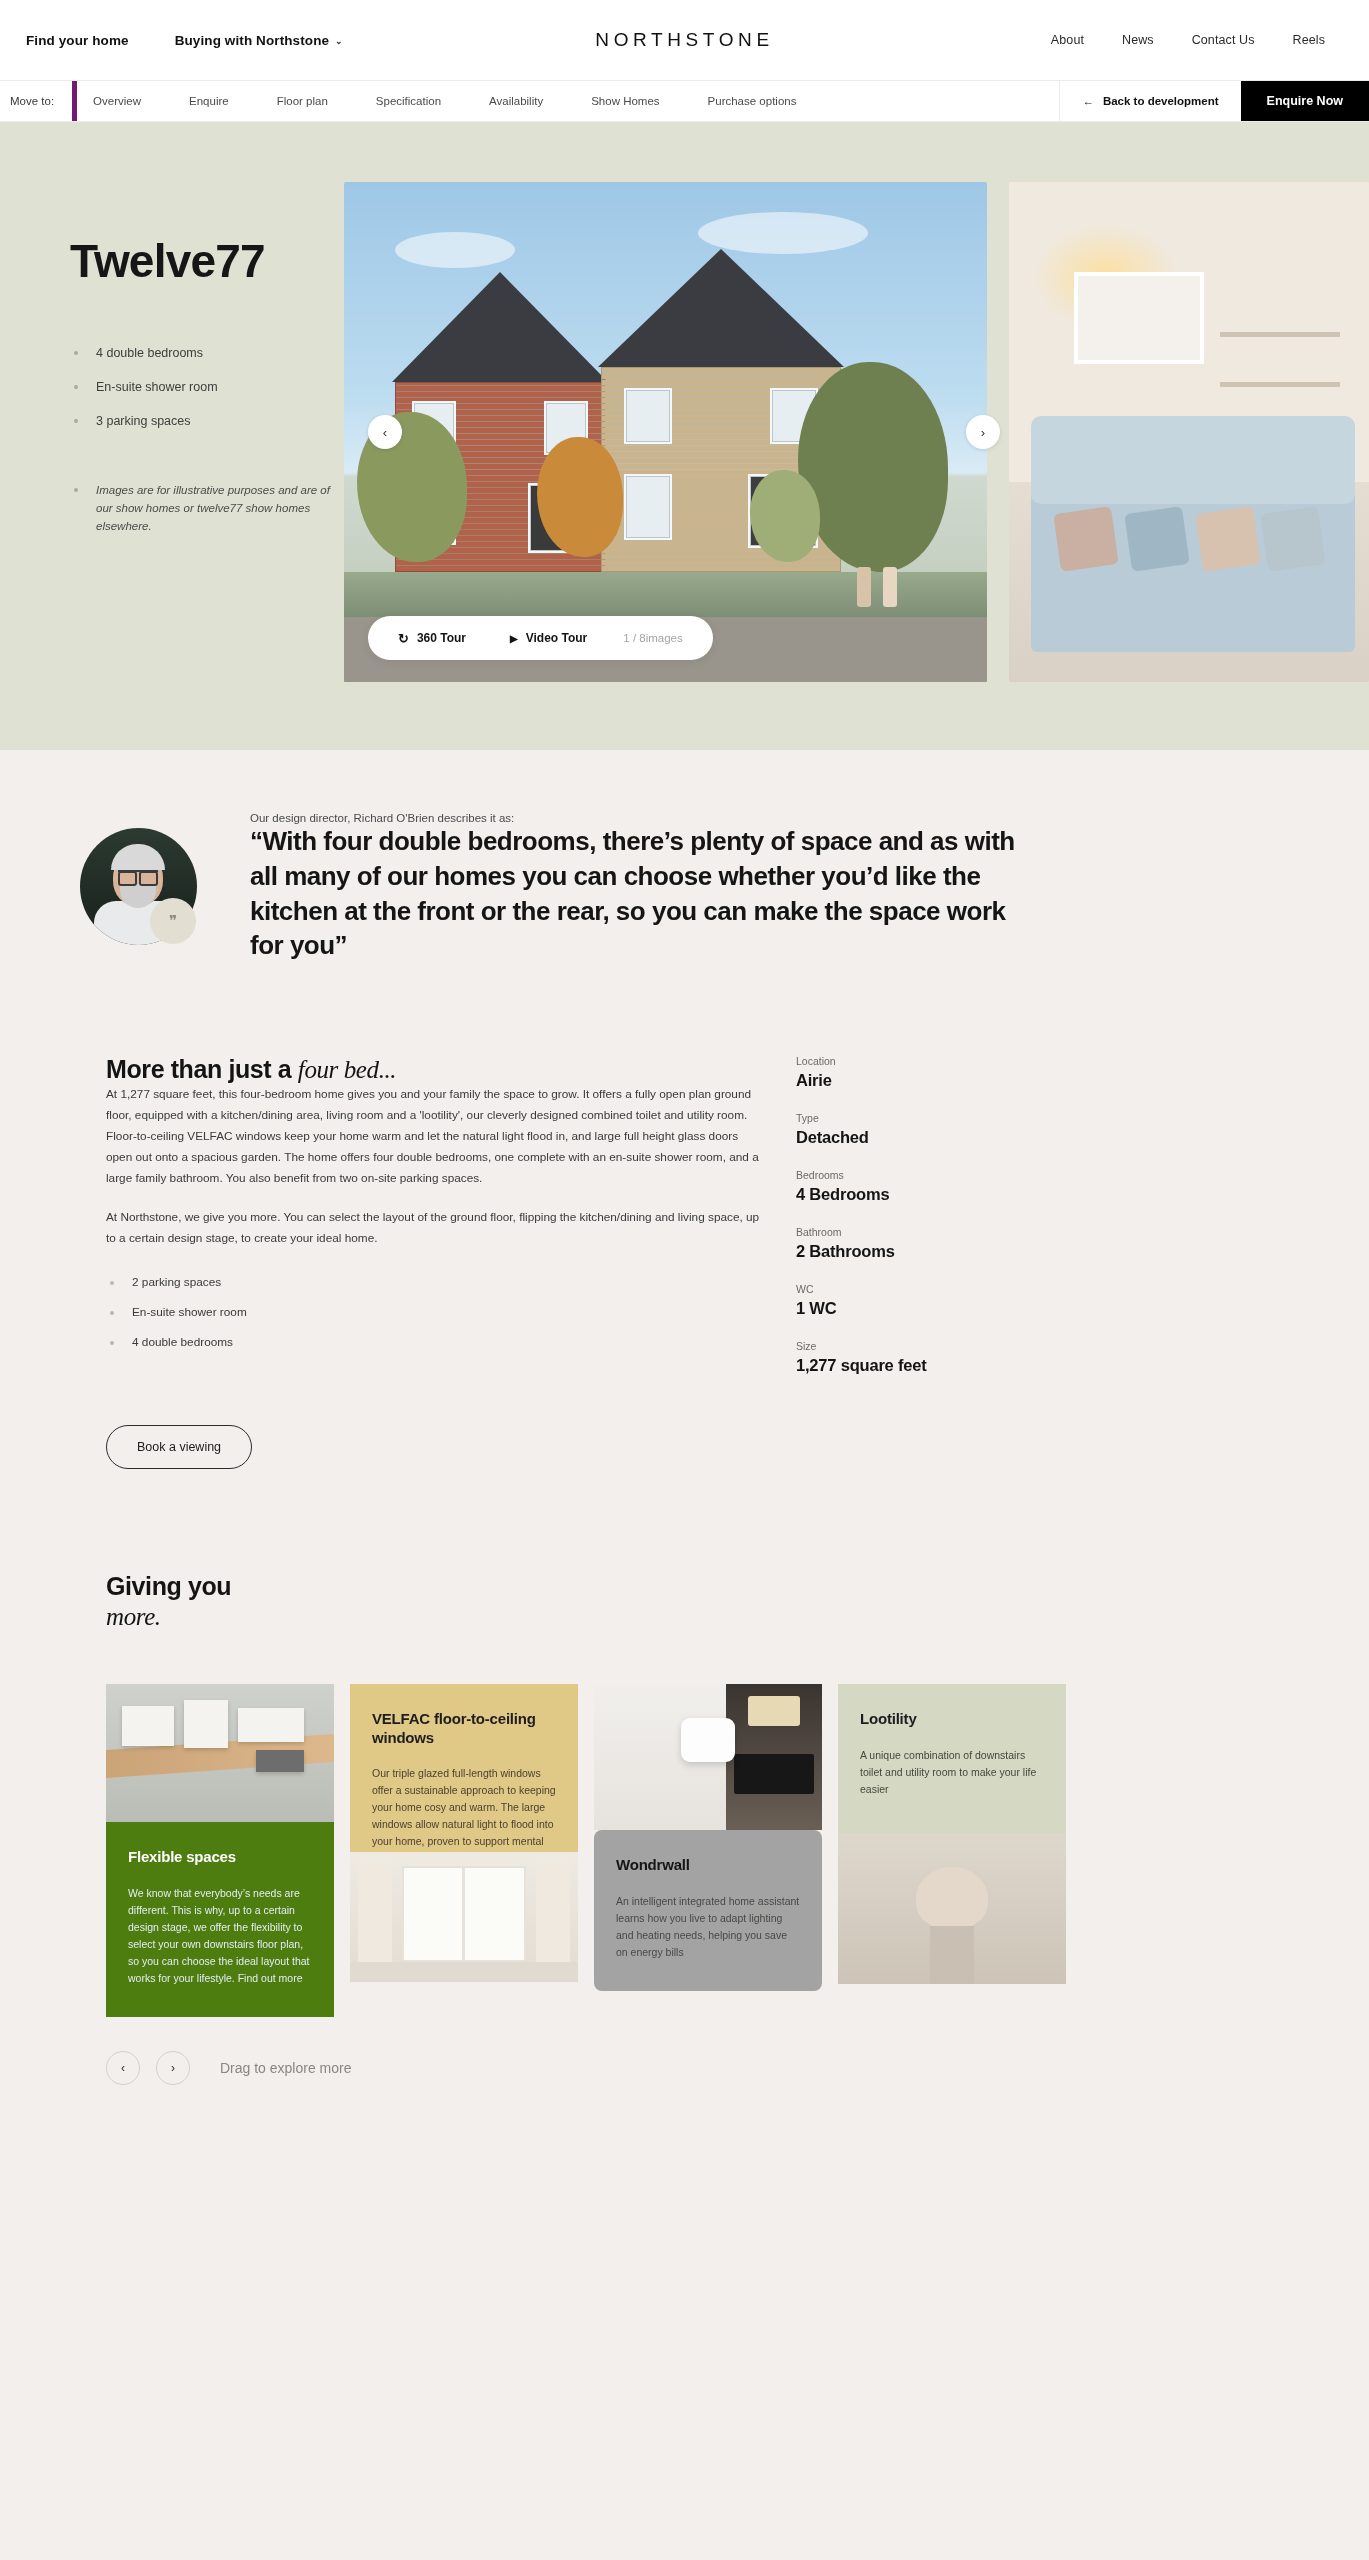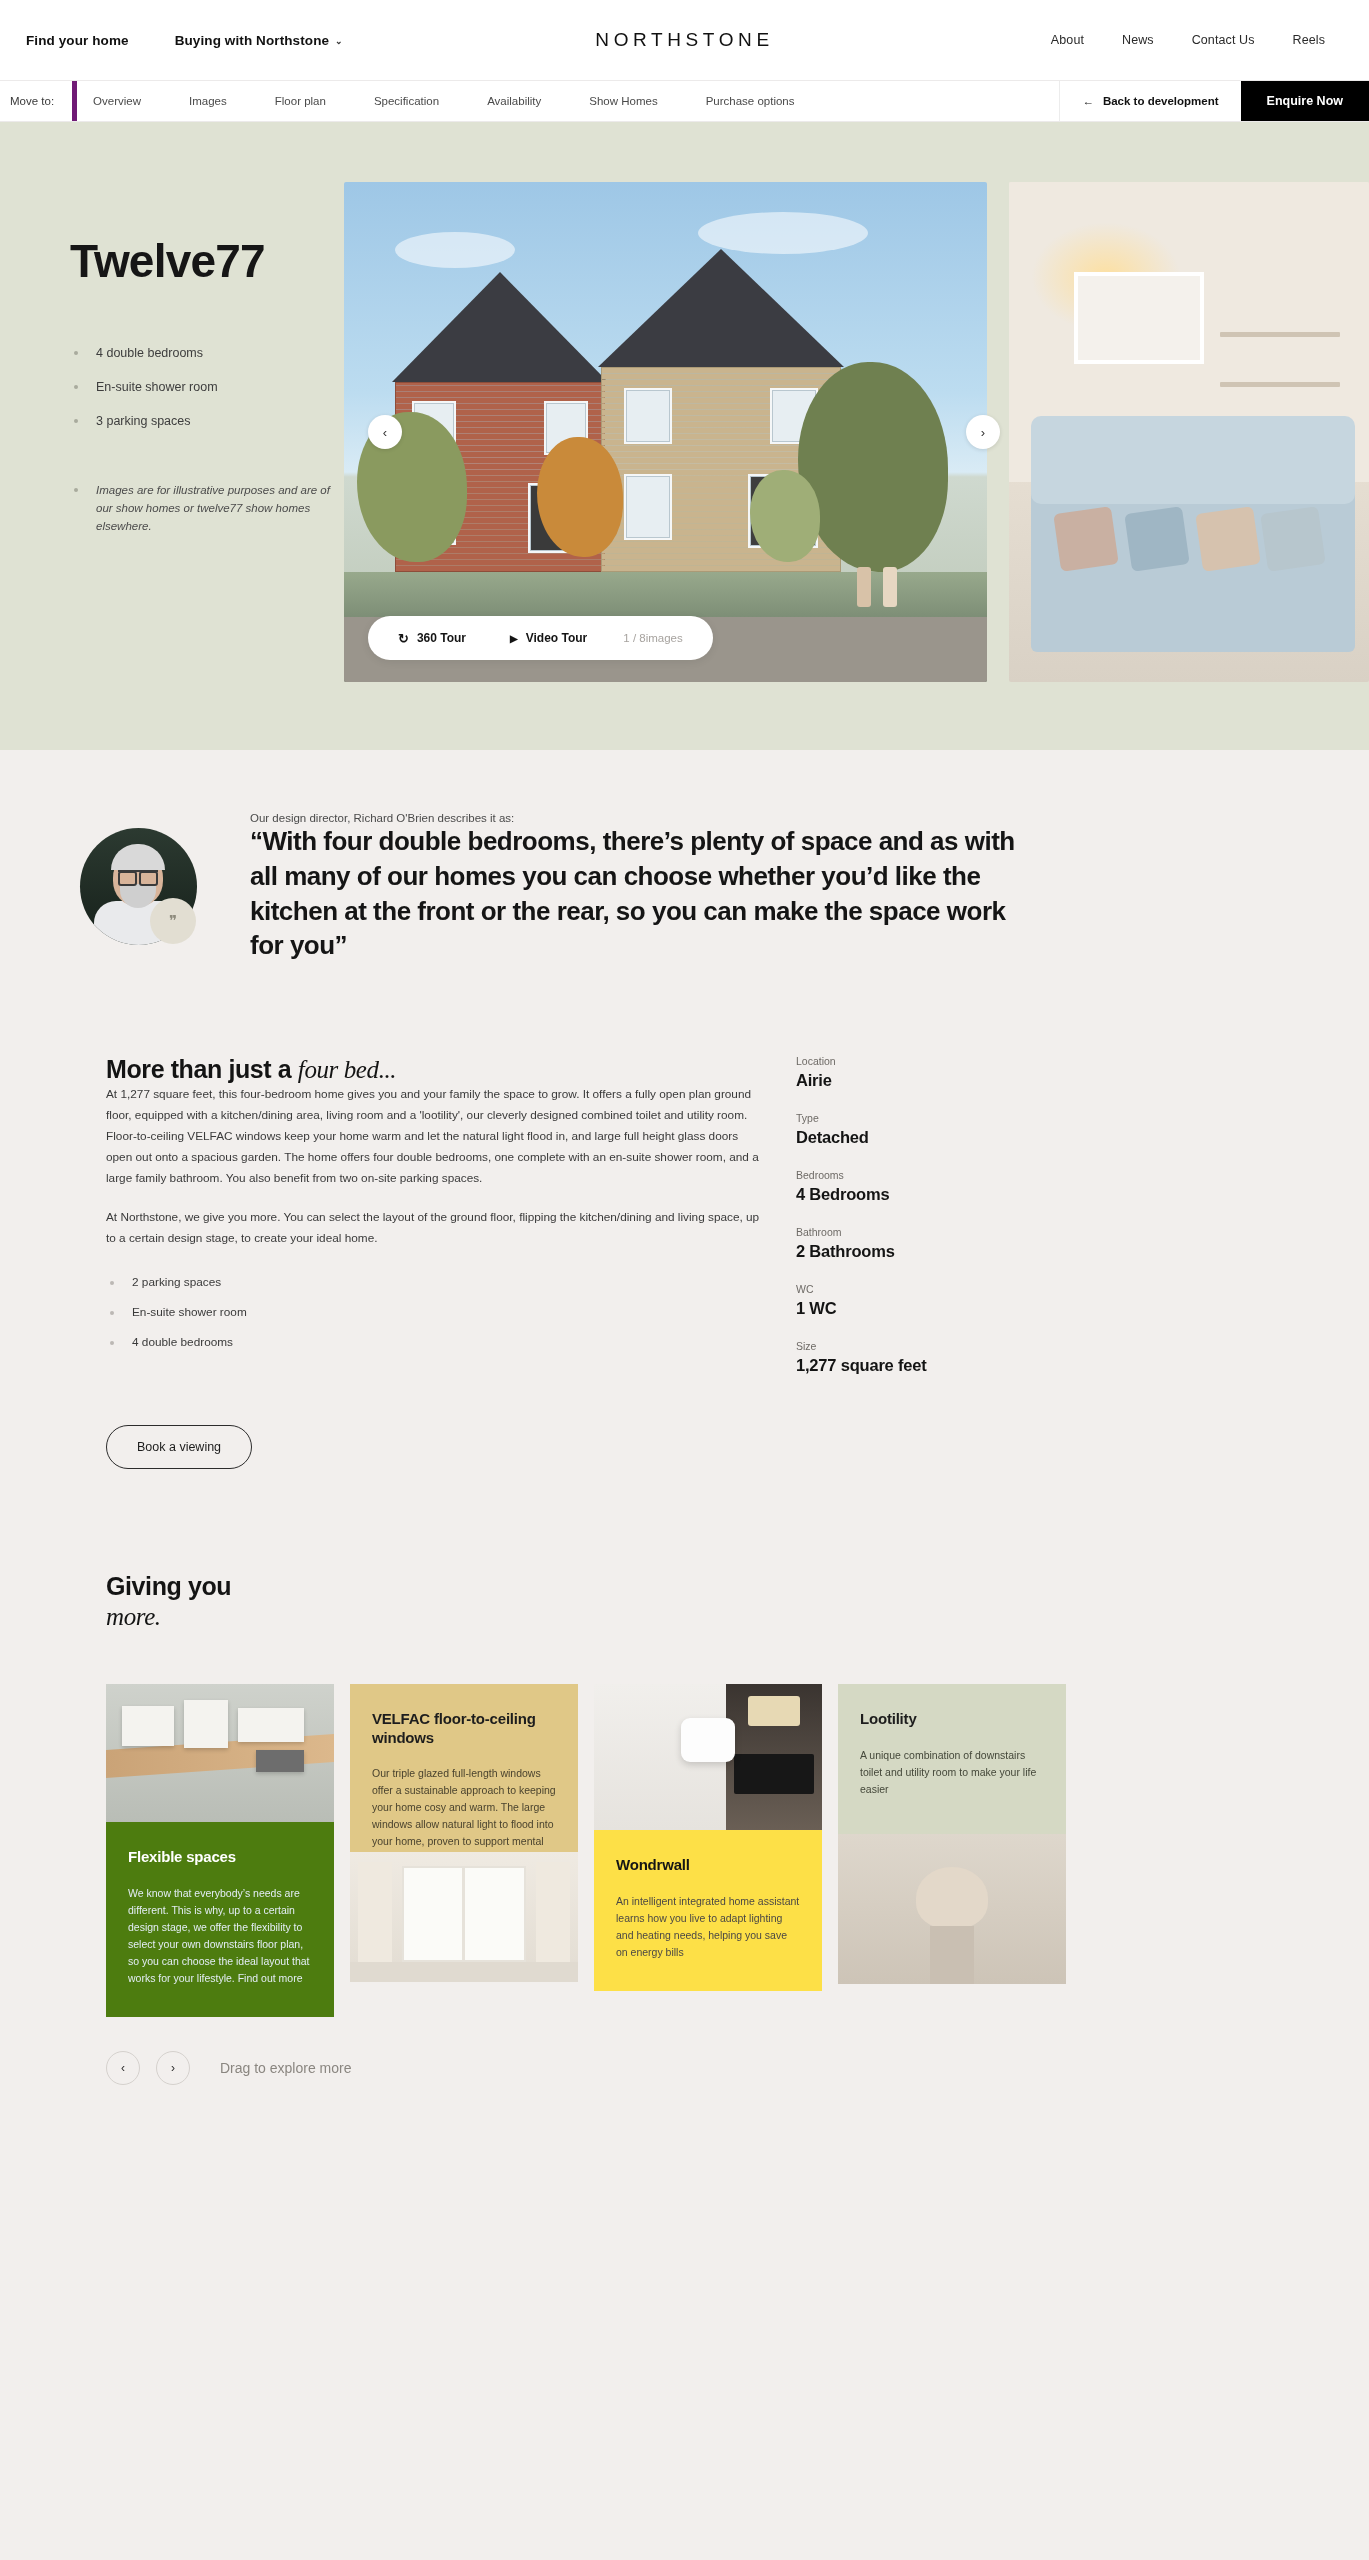--- a/index.html
+++ b/index.html
@@ -230,21 +230,21 @@
   .card { width:228px; flex:none; display:flex; flex-direction:column; }
   .card-img { flex:none; overflow:hidden; position:relative; }
   .card-pane { padding:26px 22px 30px 22px; flex:none; }
   .card-h { font-size:15px; font-weight:bold; line-height:1.22; margin-bottom:18px; letter-spacing:-.2px; }
   .card-p { font-size:10.5px; line-height:1.62; }
 
   .c-blue { background:#4d7c0f; color:#fff; }
   .c-blue .card-p { color:#e3edf5; }
   .c-sand { background:#e0c887; color:#1d1d1d; }
   .c-sand .card-p { color:#4a432e; }
-  .c-white { background:#fde047; color:#151515; }
+  .c-white { background:#a3a3a3; color:#151515;border-radius:8px; }
   .c-white .card-p { color:#4b4845; }
   .c-sage { background:#d5d9c4; color:#1d1d1d; }
   .c-sage .card-p { color:#45483a; }
 
   
   .art-floorplan { background:linear-gradient(#cfd2cc,#b9bdb6); }
   .fp-box { position:absolute; background:#f4f3ef; box-shadow:0 2px 4px rgba(0,0,0,.18); }
   .fp-wood { position:absolute; background:linear-gradient(90deg,#caa377,#dcb88c); }
   .art-window { background:linear-gradient(#efeae2,#e2dcd2); }
   .w-frame { position:absolute; background:#fbfbf8; border:2px solid #e6e2da; }
@@ -285,21 +285,21 @@
     <a class="nav-link">News</a>
     <a class="nav-link">Contact Us</a>
     <a class="nav-link">Reels</a>
   </div>
 </div>
 
 <div class="subnav">
   <div class="moveto">Move to:</div>
   <div class="subnav-items">
     <div class="subnav-item">Overview</div>
-    <div class="subnav-item">Images</div>
+    <div class="subnav-item">Enquire</div>
     <div class="subnav-item">Floor plan</div>
     <div class="subnav-item">Specification</div>
     <div class="subnav-item">Availability</div>
     <div class="subnav-item">Show Homes</div>
     <div class="subnav-item">Purchase options</div>
   </div>
   <div class="subnav-right">
     <div class="back-dev">
       <span>←</span>
       <span>Back to development</span>

